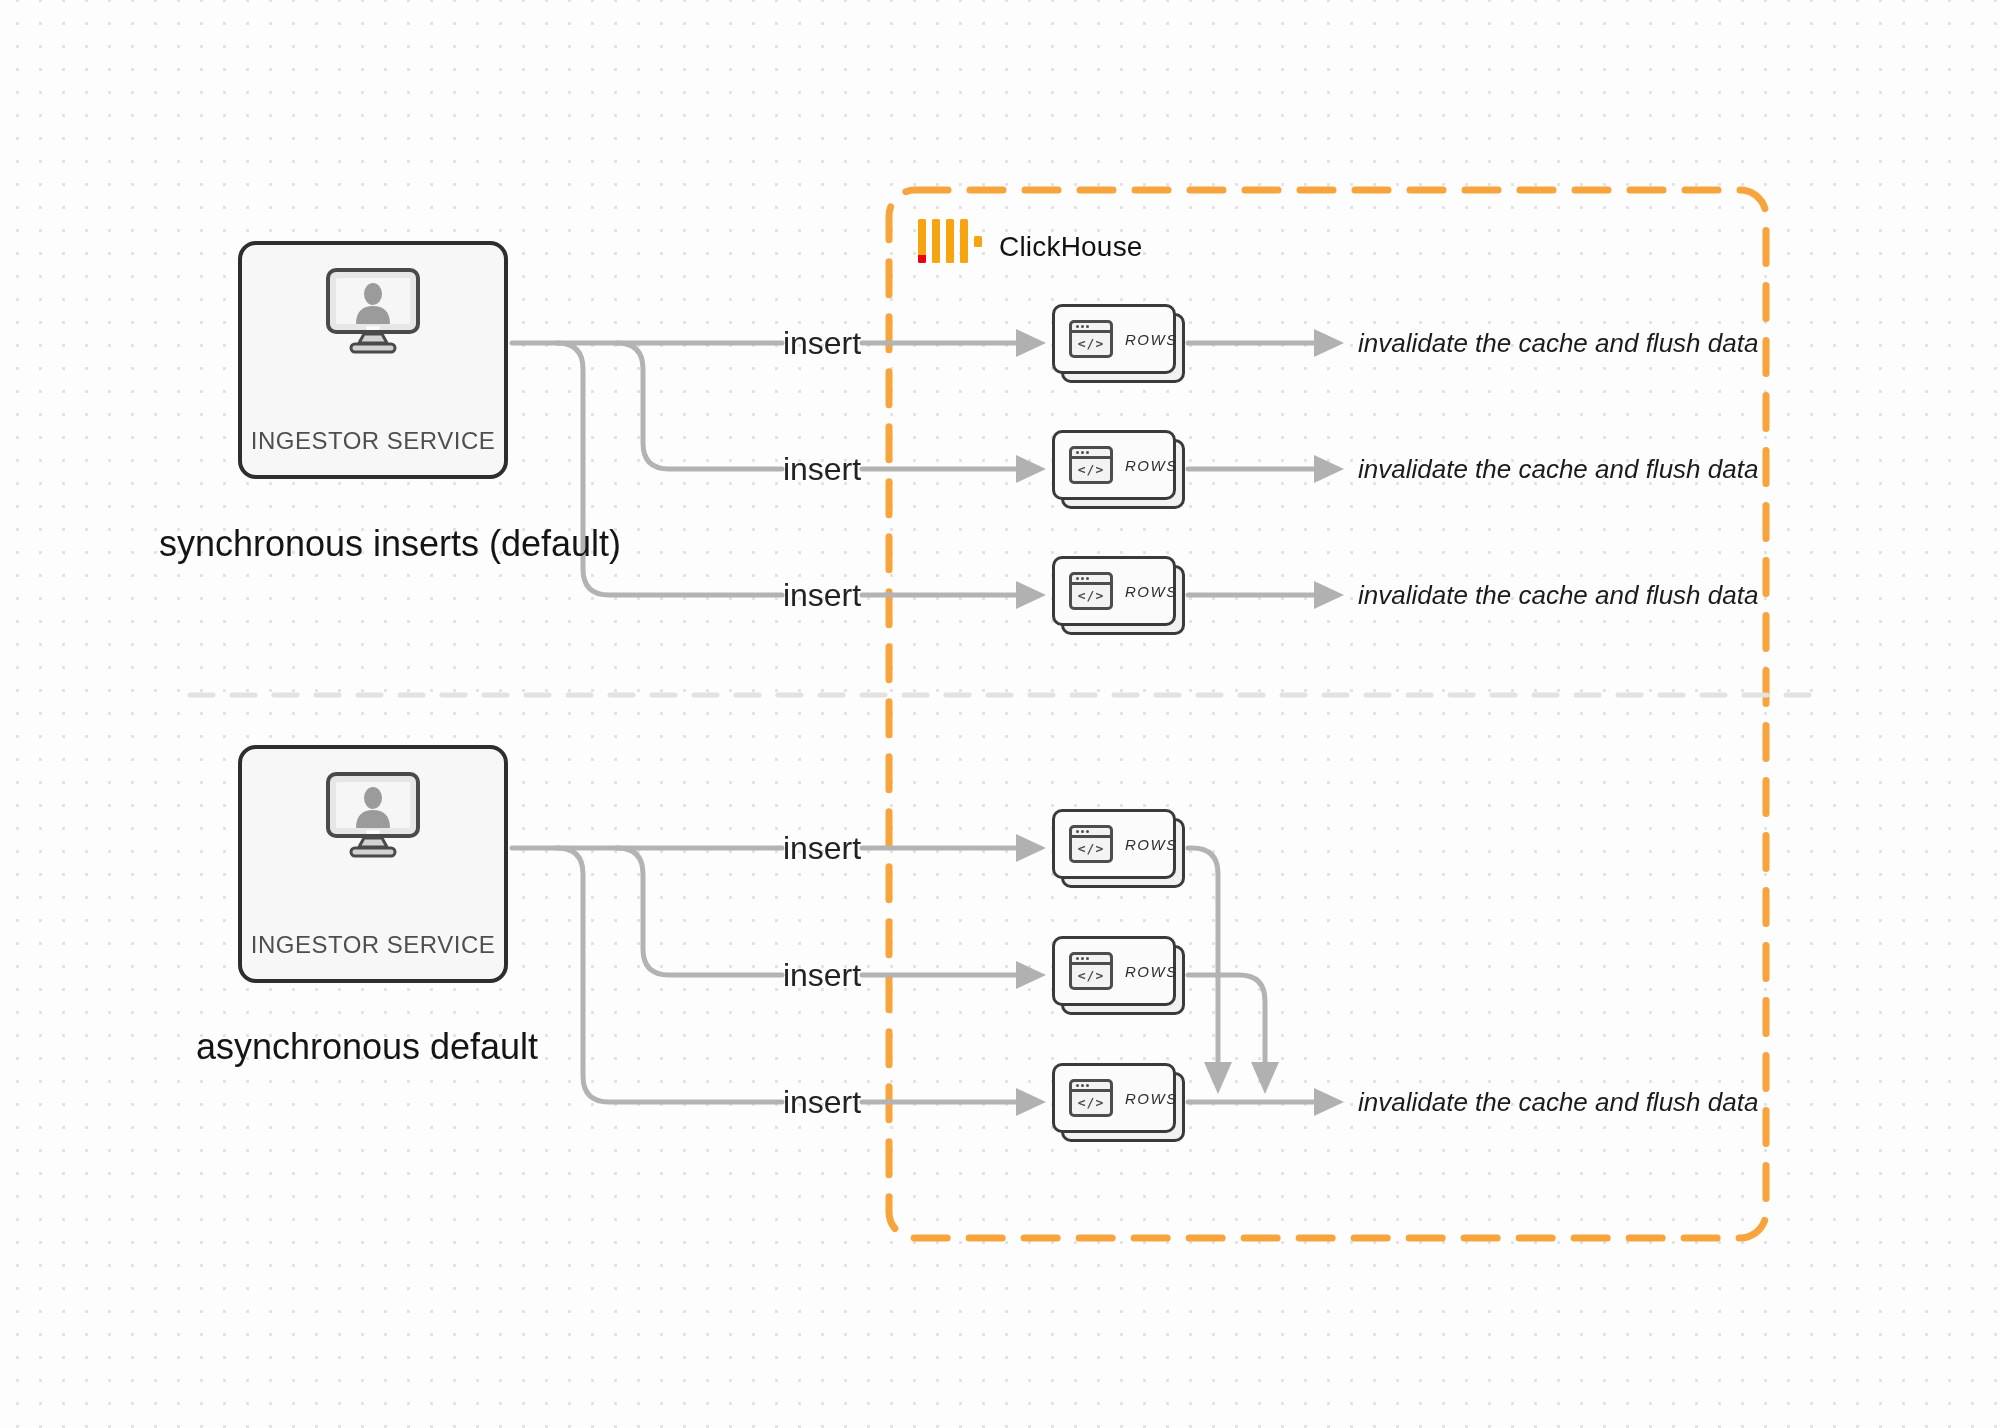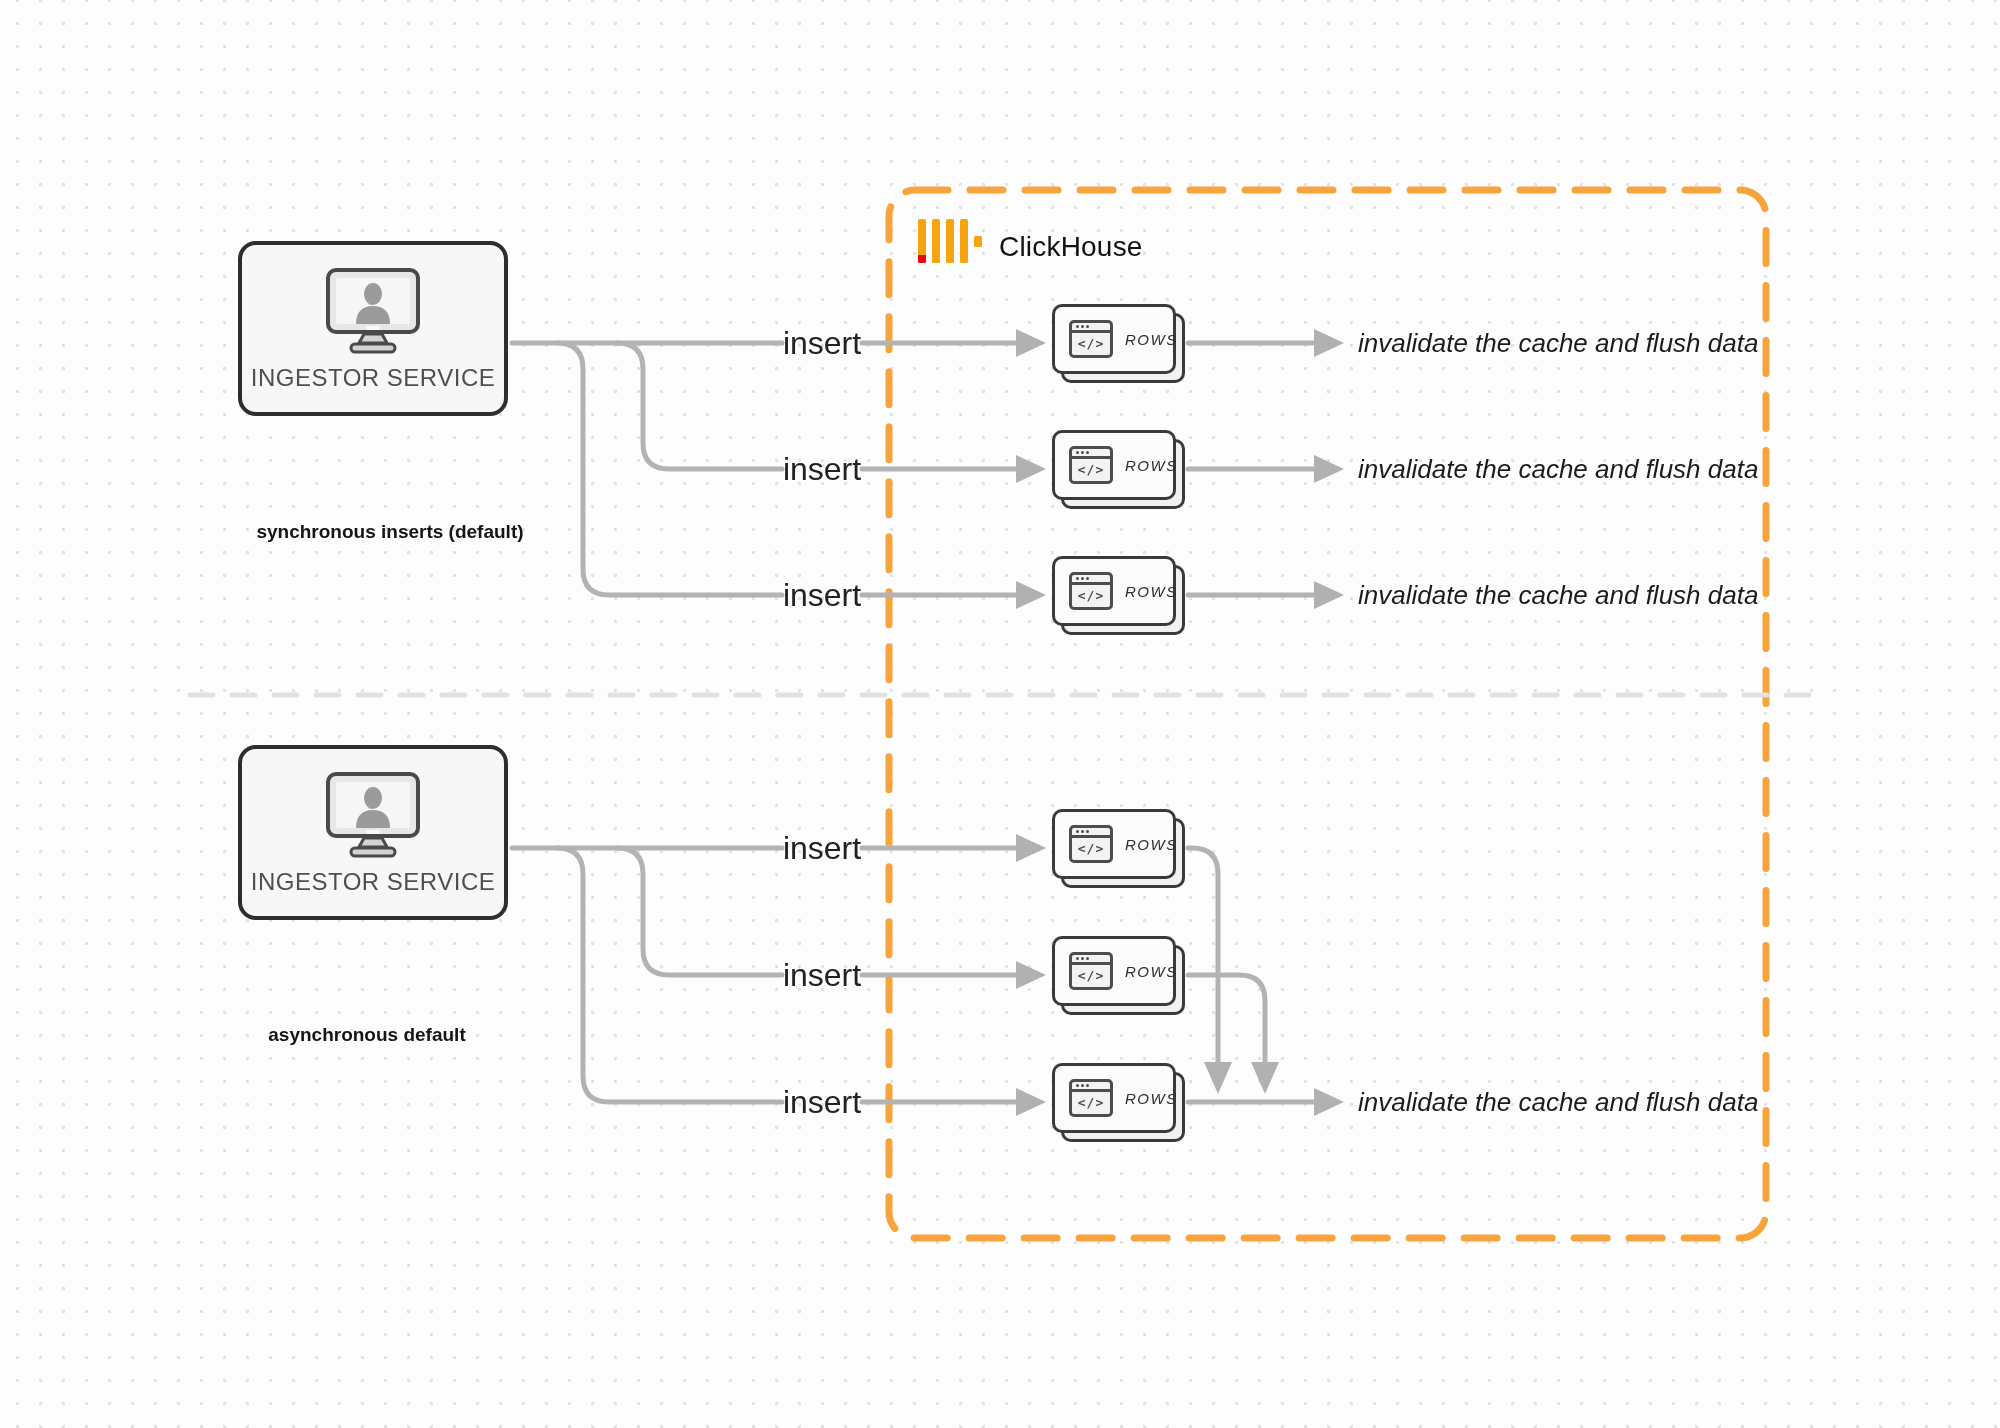--- a/index.html
+++ b/index.html
@@ -8,30 +8,30 @@
     background-color:#fdfdfd;
     background-image:radial-gradient(circle,#e3e3e3 1.6px,transparent 1.9px);
     background-size:23px 23px;
     background-position:6px 12px;
     font-family:"Liberation Sans",sans-serif;
   }
   .svg-layer{position:absolute;left:0;top:0;z-index:1;}
 
   
   .node-box{
-    position:absolute;width:270px;height:175px;box-sizing:border-box;z-index:2;
+    position:absolute;width:270px;height:238px;box-sizing:border-box;z-index:2;
     background:#f7f7f7;border:4px solid #2e2e2e;border-radius:18px;
     display:flex;flex-direction:column;align-items:center;justify-content:space-between;
     padding:22px 0 20px;
   }
   .node-box .title{font-size:24px;color:#4f4f4f;letter-spacing:0.5px;white-space:nowrap;}
 
   .caption{
     position:absolute;z-index:2;transform:translate(-50%,-50%);
-    font-size:19px;font-weight:700;color:#151515;white-space:nowrap;
+    font-size:36px;font-weight:400;color:#151515;white-space:nowrap;margin-top:12px;
   }
   .insert-label{
     position:absolute;z-index:2;transform:translate(-50%,-50%);
     font-size:32px;color:#222;white-space:nowrap;
   }
   .result-label{
     position:absolute;z-index:2;transform:translateY(-50%);
     font-size:26px;color:#1b1b1b;white-space:nowrap;font-style:italic;
   }
 

